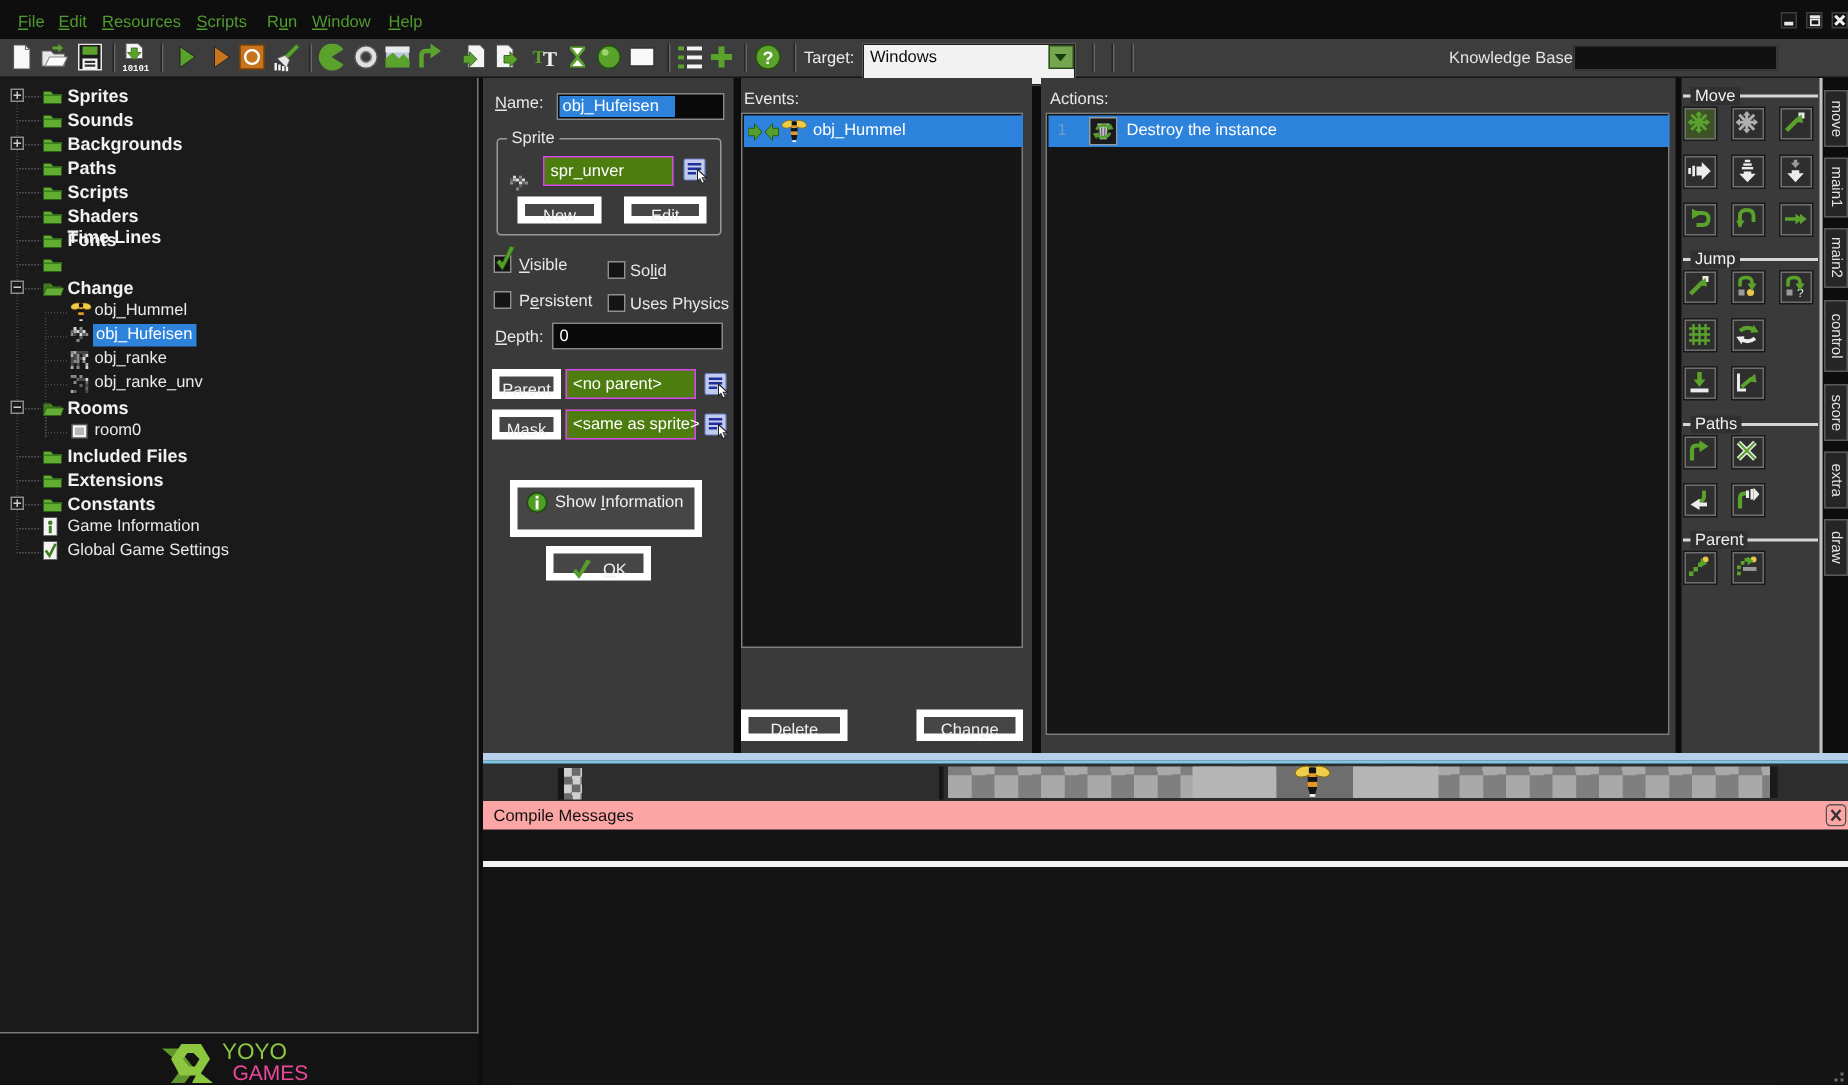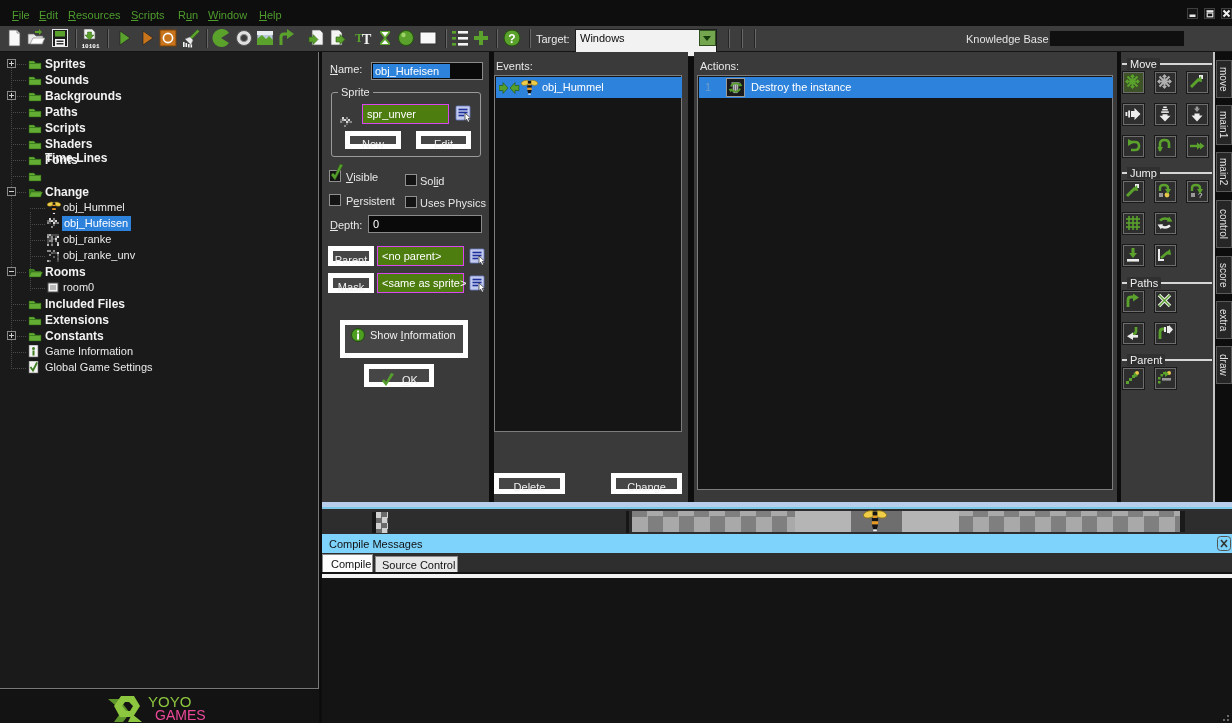--- a/index.html
+++ b/index.html
@@ -708,34 +708,26 @@
         <ellipse cx="11.8" cy="3.6" rx="4" ry="2.3" fill="#f0cd48" stroke="#8a6d10" stroke-width="0.5" transform="rotate(14 11.8 3.6)"></ellipse>
         <rect x="6.4" y="1.8" width="3.2" height="2.6" fill="#141414"></rect>
         <rect x="6.6" y="4.4" width="2.8" height="1.6" fill="#e89820"></rect>
         <rect x="5.9" y="6" width="4.2" height="2.2" fill="#141414"></rect>
         <rect x="5.9" y="8.2" width="4.2" height="2.2" fill="#e89820"></rect>
         <path d="M5.9 10.4 L10.1 10.4 L9.2 13.6 L6.8 13.6 Z" fill="#141414"></path>
         <rect x="6.8" y="13.6" width="2.4" height="1.2" fill="#f4f4f4"></rect>
       </svg>
     </div>
 <div class="a" id="compile" style="left:322px;top:534px;width:910px;height:189px;background:#141414">
-<div class="a" style="left:0;top:0;width:910px;height:19px;background:#7dd3fc">
+<div class="a" style="left:0;top:0;width:910px;height:19px;background:#fca5a5">
   <span class="a" style="left:7px;top:4px;color:#111">Compile Messages</span>
   <svg class="a" style="left:895px;top:2px" width="14" height="15">
     <rect x="0.5" y="0.5" width="13" height="14" rx="3" fill="none" stroke="#555"></rect>
     <path d="M4 4 L10 11 M10 4 L4 11" stroke="#333" stroke-width="1.6" fill="none"></path>
   </svg>
-</div>
-<div class="a" style="left:0;top:19px;width:910px;height:19px;background:#2e2e2e">
-  <div class="a" style="left:0px;top:1px;width:51px;height:18px;background:#fdfdfd;border:1px solid #8a8a8a;border-bottom:none">
-    <span class="a" style="left:8px;top:3px;color:#111">Compile</span>
-  </div>
-  <div class="a" style="left:53px;top:3px;width:83px;height:16px;background:#e8e8e8;border:1px solid #8a8a8a;border-bottom:none">
-    <span class="a" style="left:6px;top:2px;color:#111">Source Control</span>
-  </div>
 </div>
 <div class="a" style="left:0;top:40px;width:910px;height:4px;background:#f2f2f2"></div>
 <svg class="a" style="left:898px;top:178px" width="10" height="10">
         <g fill="#6a6a6a">
           <rect x="7" y="7" width="2" height="2"></rect>
           <rect x="7" y="3" width="2" height="2"></rect>
           <rect x="3" y="7" width="2" height="2"></rect>
         </g>
       </svg>
 </div>

